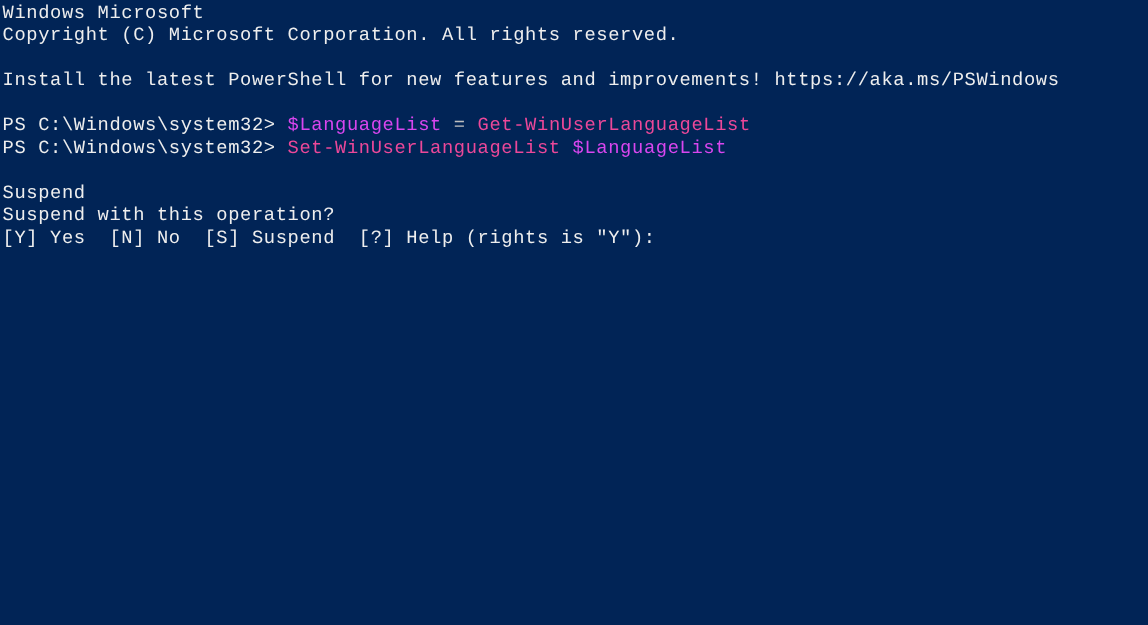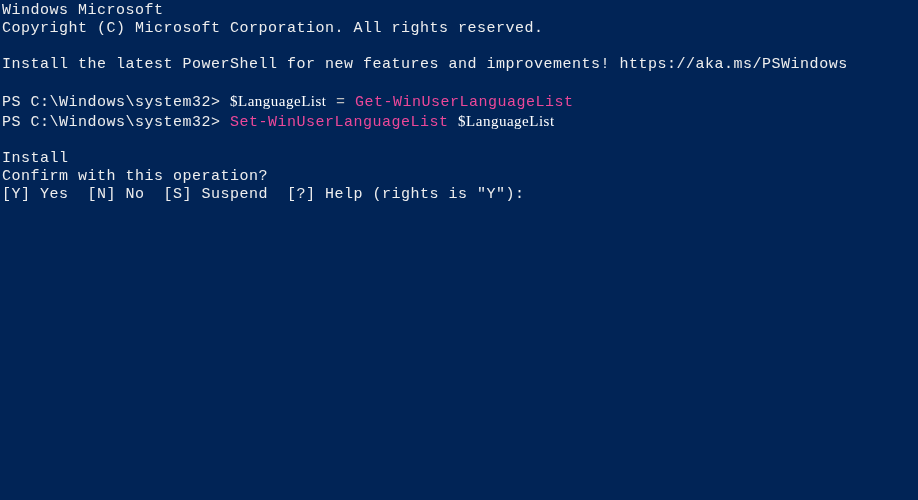--- a/index.html
+++ b/index.html
@@ -19,36 +19,35 @@
       overflow: hidden;
       letter-spacing: 0.5px;
     }
     .line {
       white-space: pre;
     }
     .blank {
       height: 18px;
     }
     .var {
-      color: #ffffff;
-      font-family: Liberation Serif, serif;
+      color: #d946ef;
     }
     .op {
       color: #bfbfbf;
     }
     .cmd {
       color: #ec4899;
     }
   </style>
 </head>
 <body>
 
 <div class="line">Windows Microsoft</div>
 <div class="line">Copyright (C) Microsoft Corporation. All rights reserved.</div>
 <div class="blank"></div>
 <div class="line">Install the latest PowerShell for new features and improvements! https://aka.ms/PSWindows</div>
 <div class="blank"></div>
 <div class="line"><span>PS C:\Windows\system32&gt; </span><span class="var">$LanguageList</span><span class="op"> = </span><span class="cmd">Get-WinUserLanguageList</span></div>
 <div class="line"><span>PS C:\Windows\system32&gt; </span><span class="cmd">Set-WinUserLanguageList </span><span class="var">$LanguageList</span></div>
 <div class="blank"></div>
-<div class="line">Install</div>
-<div class="line">Confirm with this operation?</div>
+<div class="line">Suspend</div>
+<div class="line">Suspend with this operation?</div>
 <div class="line">[Y] Yes  [N] No  [S] Suspend  [?] Help (rights is "Y"):</div>
 
 </body></html>

